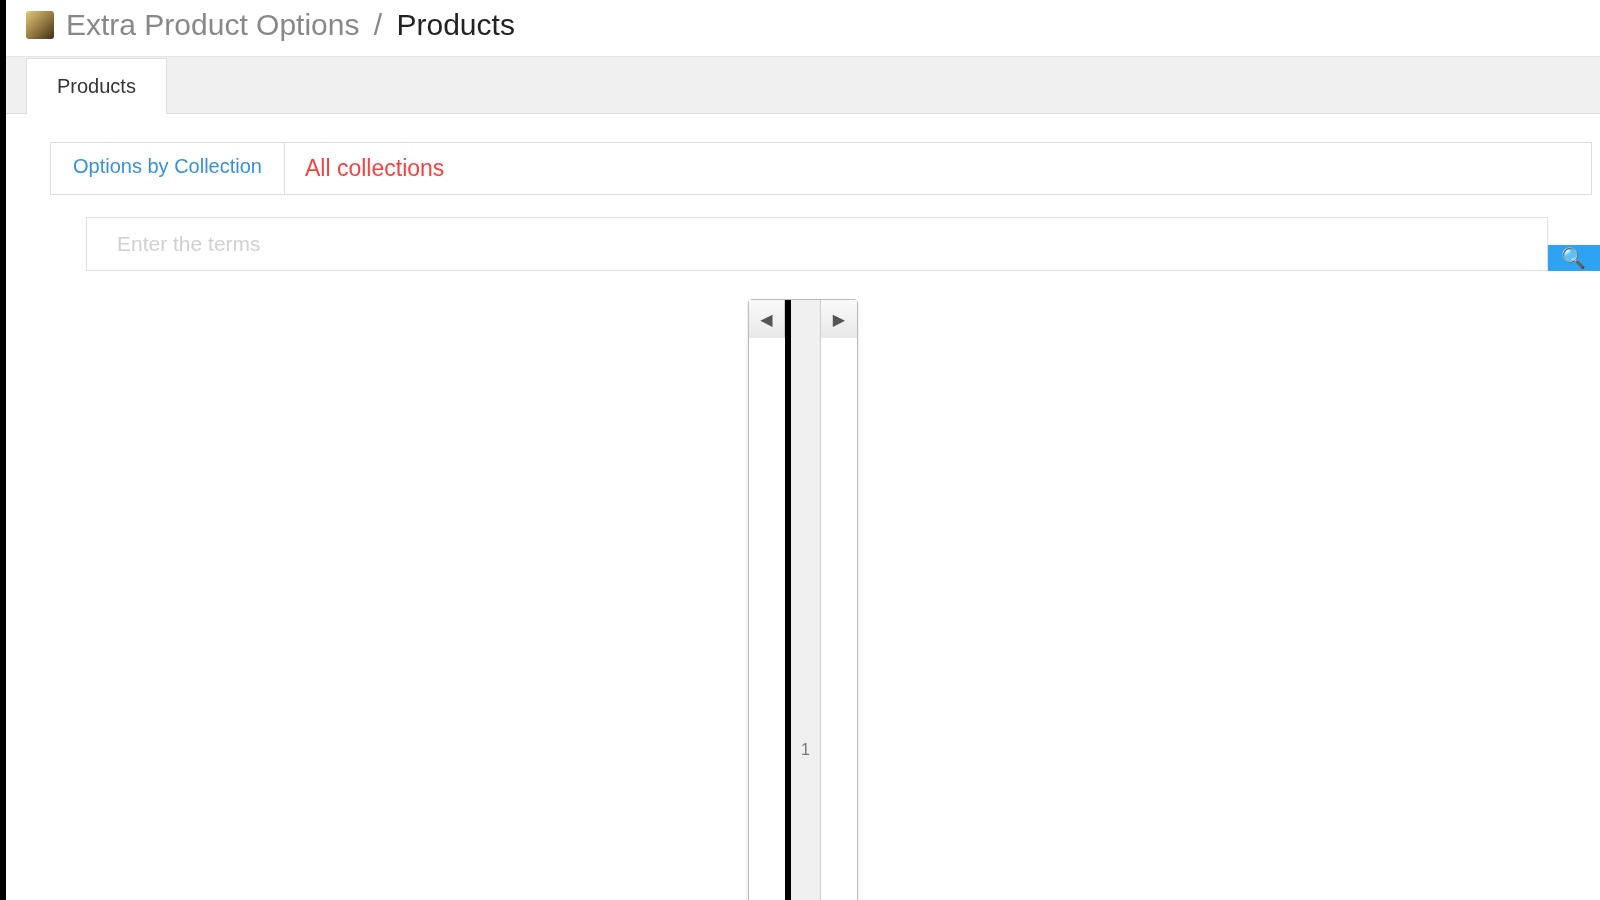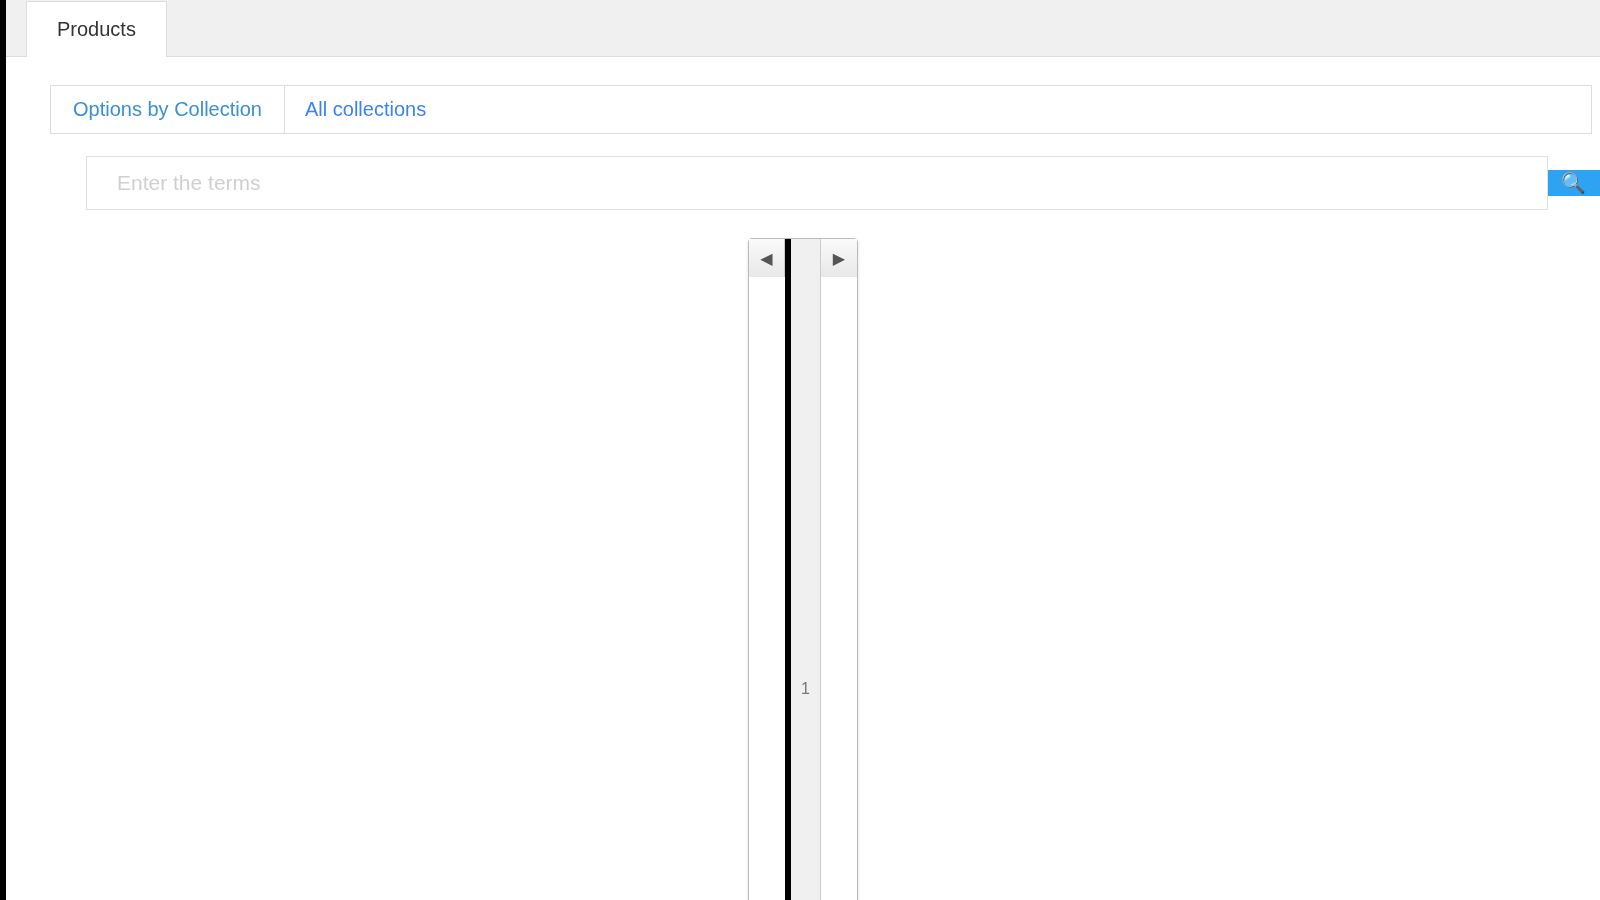--- a/index.html
+++ b/index.html
@@ -65,30 +65,30 @@
   }
   .collection-label {
     padding: 12px 22px;
     font-size: 20px;
     color: #3b8fd6;
     border-right: 1px solid #ddd;
     white-space: nowrap;
   }
   .collection-value {
     padding: 12px 20px;
-    font-size: 20px;
-    color: #3b82f6;
+    font-size: 23px;
+    color: #ef4444;
     flex: 1;
   }
 
   
   .search-row {
     margin-top: 22px;
     display: flex;
-    align-items: center;
+    align-items: flex-end;
     width: 100%;
     padding-left: 36px;
   }
   .search-input {
     flex: 1;
     border: 1px solid #e0e0e0;
     padding: 14px 30px;
     font-size: 21px;
     color: #aaa;
     background: #fff;
@@ -130,20 +130,28 @@
   .pager-btn.page {
     background: #f0f0f0;
     color: #777;
   }
 </style>
 </head>
 <body>
 
 <div class="page">
 
+  <div class="header">
+    <div class="app-icon"></div>
+    <div class="breadcrumb">
+      <span>Extra Product Options</span>
+      <span class="sep">/</span>
+      <span class="current">Products</span>
+    </div>
+  </div>
 
   <div class="tabs-row">
     <div class="tab">Products</div>
   </div>
 
   <div class="content">
 
     <div class="collection-row">
       <div class="collection-label">Options by Collection</div>
       <div class="collection-value">All collections</div>

